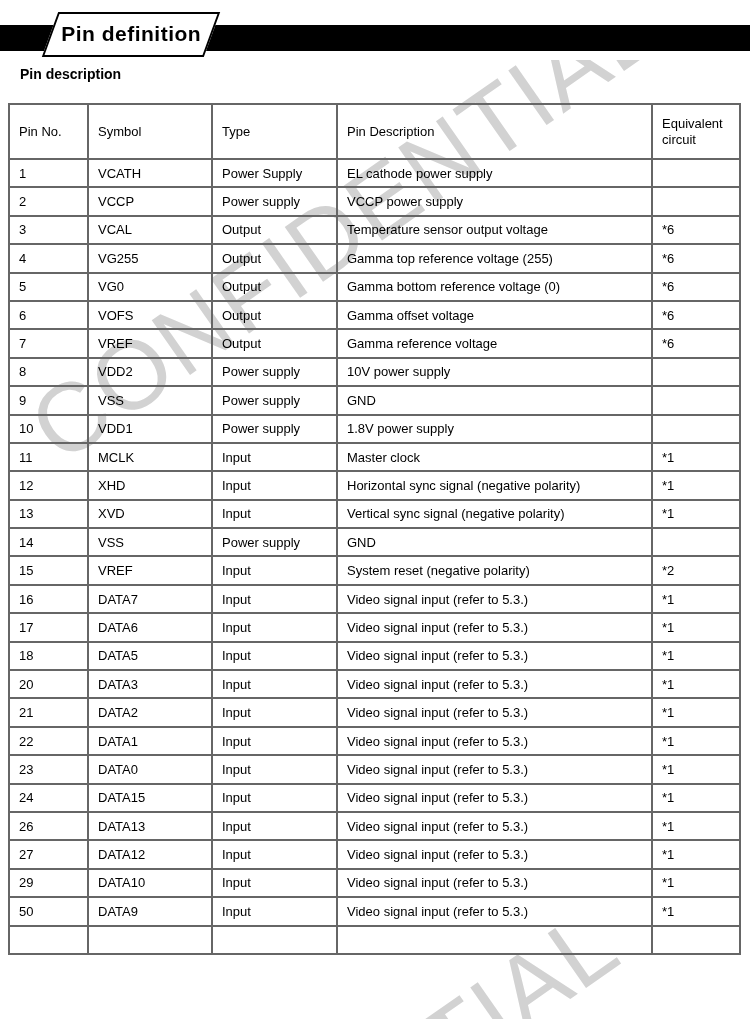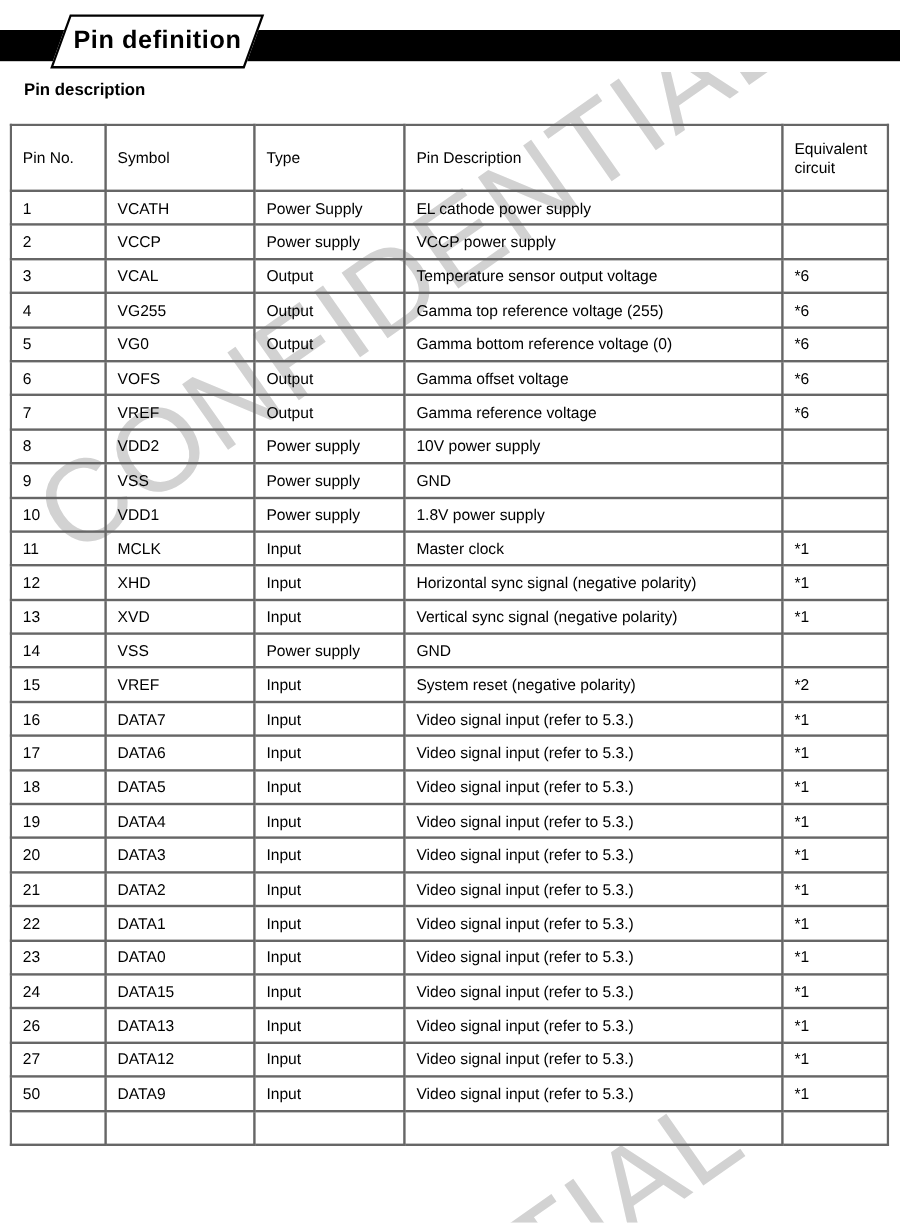--- a/index.html
+++ b/index.html
@@ -217,27 +217,20 @@
             <td>*1</td>
           </tr>
           <tr>
             <td>18</td>
             <td>DATA5</td>
             <td>Input</td>
             <td>Video signal input (refer to 5.3.)</td>
             <td>*1</td>
           </tr>
           <tr>
-            <td>19</td>
-            <td>DATA4</td>
-            <td>Input</td>
-            <td>Video signal input (refer to 5.3.)</td>
-            <td>*1</td>
-          </tr>
-          <tr>
             <td>20</td>
             <td>DATA3</td>
             <td>Input</td>
             <td>Video signal input (refer to 5.3.)</td>
             <td>*1</td>
           </tr>
           <tr>
             <td>21</td>
             <td>DATA2</td>
             <td>Input</td>
@@ -268,20 +261,27 @@
           <tr>
             <td>26</td>
             <td>DATA13</td>
             <td>Input</td>
             <td>Video signal input (refer to 5.3.)</td>
             <td>*1</td>
           </tr>
           <tr>
             <td>27</td>
             <td>DATA12</td>
+            <td>Input</td>
+            <td>Video signal input (refer to 5.3.)</td>
+            <td>*1</td>
+          </tr>
+          <tr>
+            <td>29</td>
+            <td>DATA10</td>
             <td>Input</td>
             <td>Video signal input (refer to 5.3.)</td>
             <td>*1</td>
           </tr>
           <tr>
             <td>50</td>
             <td>DATA9</td>
             <td>Input</td>
             <td>Video signal input (refer to 5.3.)</td>
             <td>*1</td>

